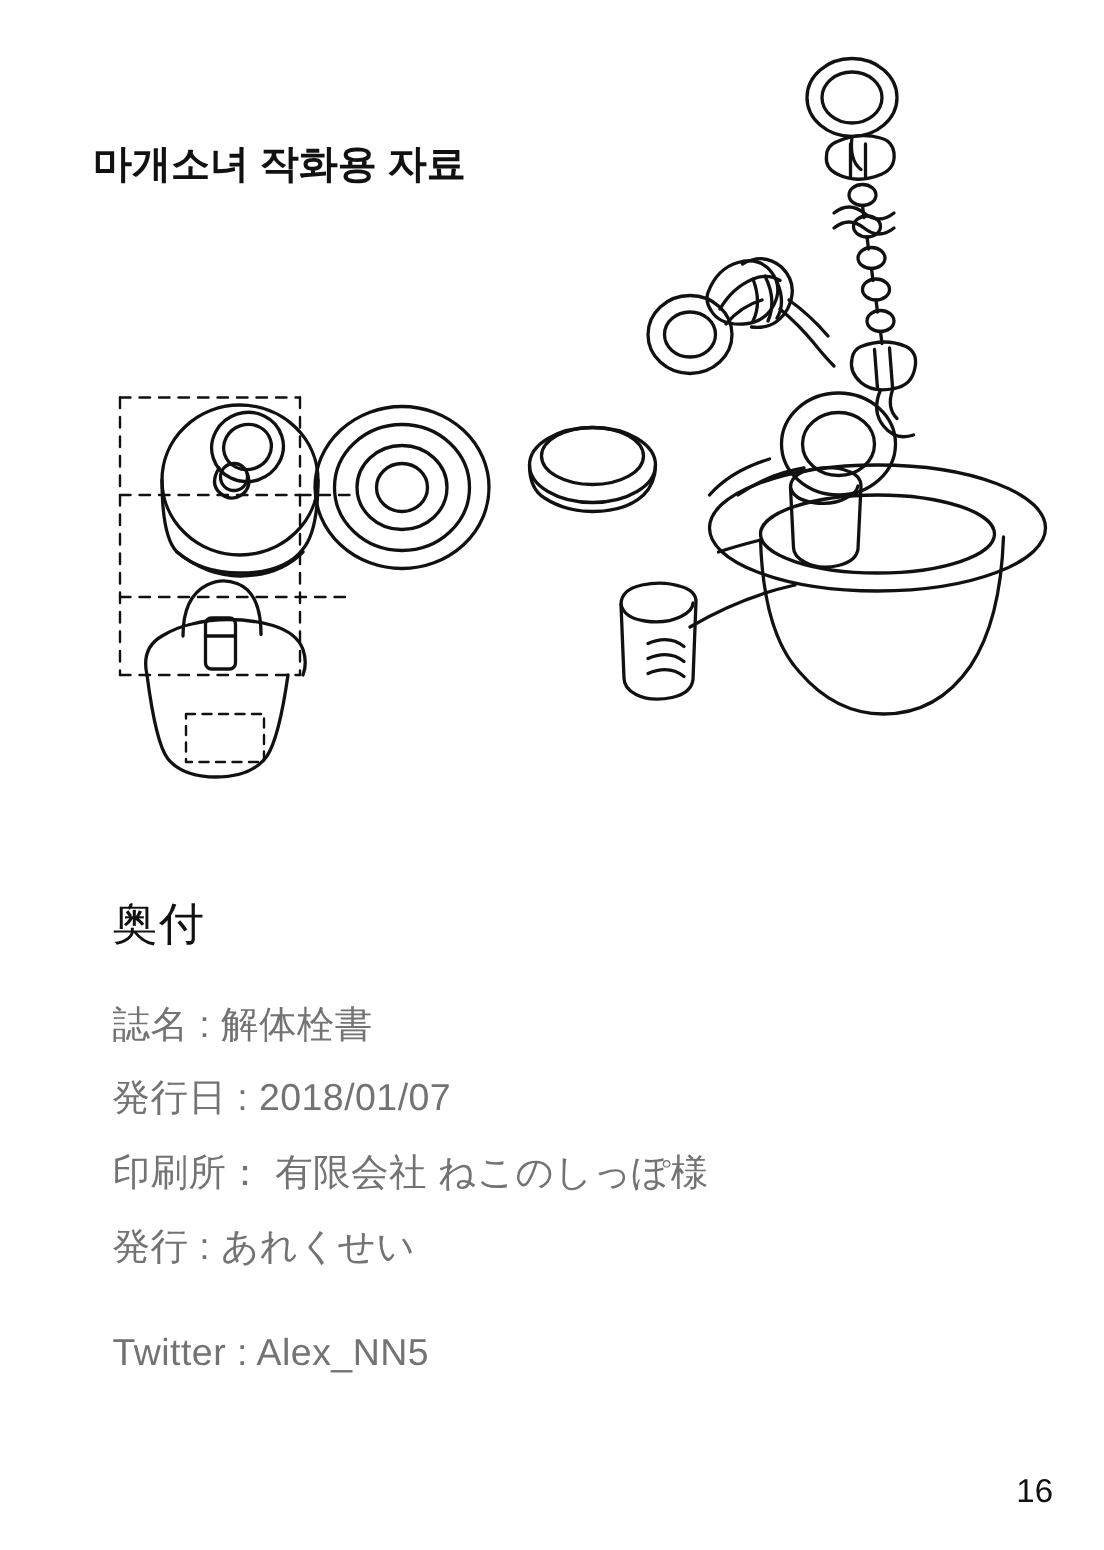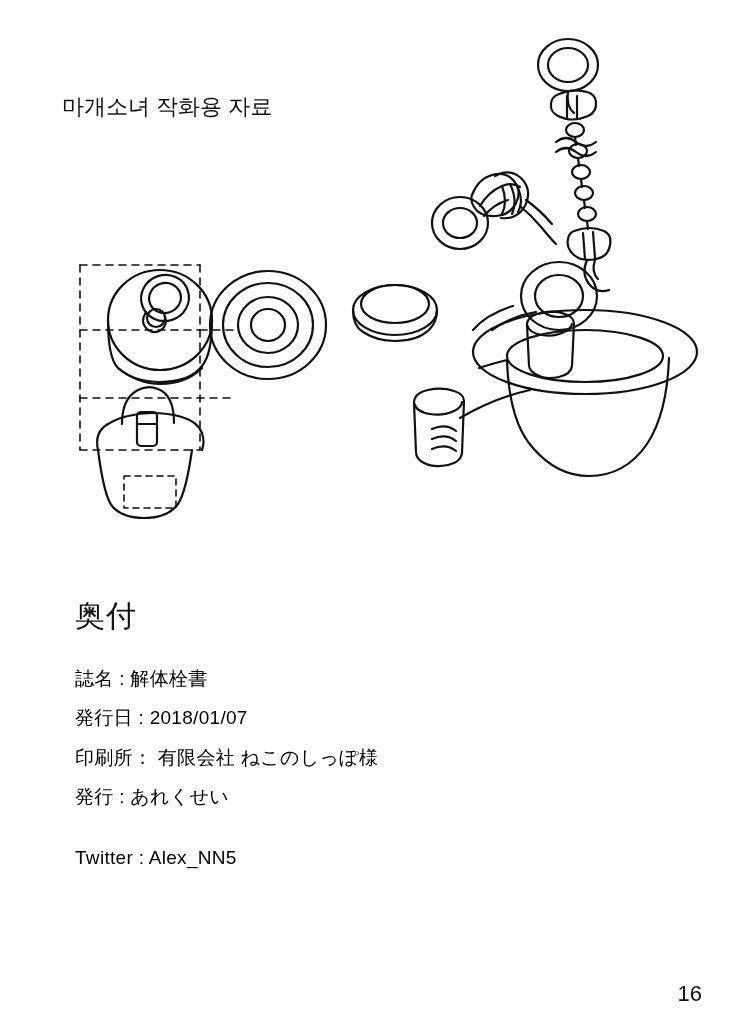--- a/index.html
+++ b/index.html
@@ -30,22 +30,22 @@
   }
   .title-main {
     font-size: 54px;
     font-weight: bold;
     line-height: 1.05;
     letter-spacing: 1px;
     color: #111;
     margin: 0;
   }
   .title-sub {
-    font-size: 22px;
-    font-weight: normal;
+    font-size: 26px;
+    font-weight: bold;
     line-height: 1.2;
     margin-top: 6px;
     color: #111;
   }
 
   
   .illus {
     position: absolute;
     left: 40px;
     top: 20px;
@@ -64,24 +64,24 @@
     width: 560px;
   }
   .colophon-title {
     font-size: 30px;
     font-weight: normal;
     margin: 0 0 26px 0;
     color: #111;
     letter-spacing: 1px;
   }
   .colophon-line {
-    font-size: 19px;
+    font-size: 25px;
     line-height: 1.65;
     margin: 0 0 8px 0;
-    color: #000000;
+    color: #737373;
     letter-spacing: 0.3px;
   }
   .colophon-gap {
     height: 22px;
   }
 
   
   .page-number {
     position: absolute;
     right: 34px;

